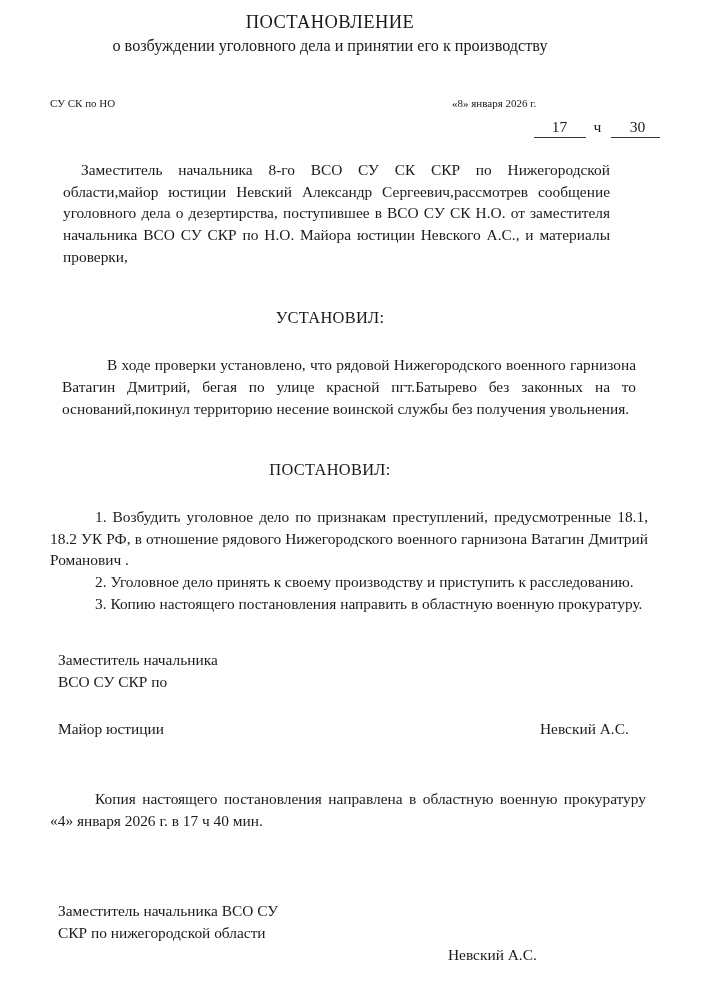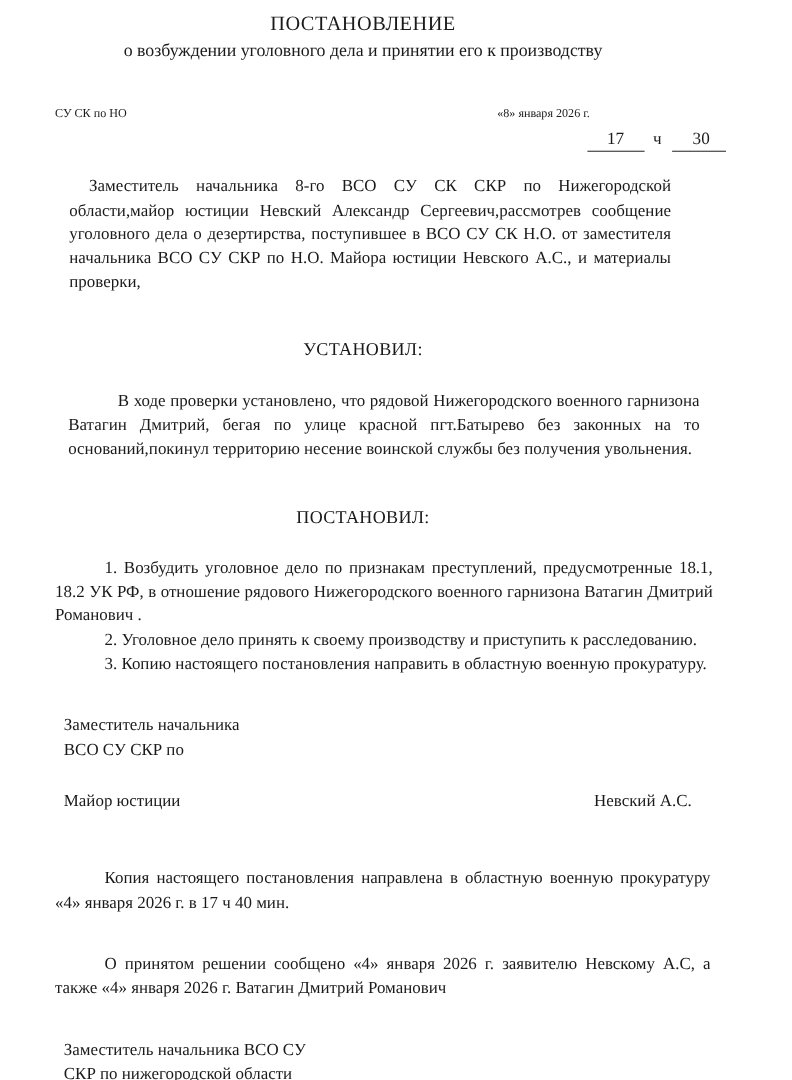--- a/index.html
+++ b/index.html
@@ -209,23 +209,20 @@
 
   <div class="spacer-lg"></div>
   <div class="spacer-sm"></div>
 
   <div class="closing">
     <p>Копия настоящего постановления направлена в областную военную прокуратуру «4» января 2026 г. в 17 ч 40 мин.</p>
   </div>
 
   <div class="spacer-lg"></div>
 
-  <div class="closing">
-    <p>О принятом решении сообщено «4» января 2026 г. заявителю Невскому А.С, а также «4» января 2026 г. Ватагин Дмитрий Романович</p>
-  </div>
 
   <div class="spacer-lg"></div>
 
   <div class="sig-block">
     <div class="sig-line">Заместитель  начальника  ВСО  СУ</div>
 
     <div class="sig-role-row">
       <span>СКР по нижегородской области</span>
       <span class="sig-name-abs" style="left: 390px; top: 22px;">Невский А.С.</span>
     </div>

